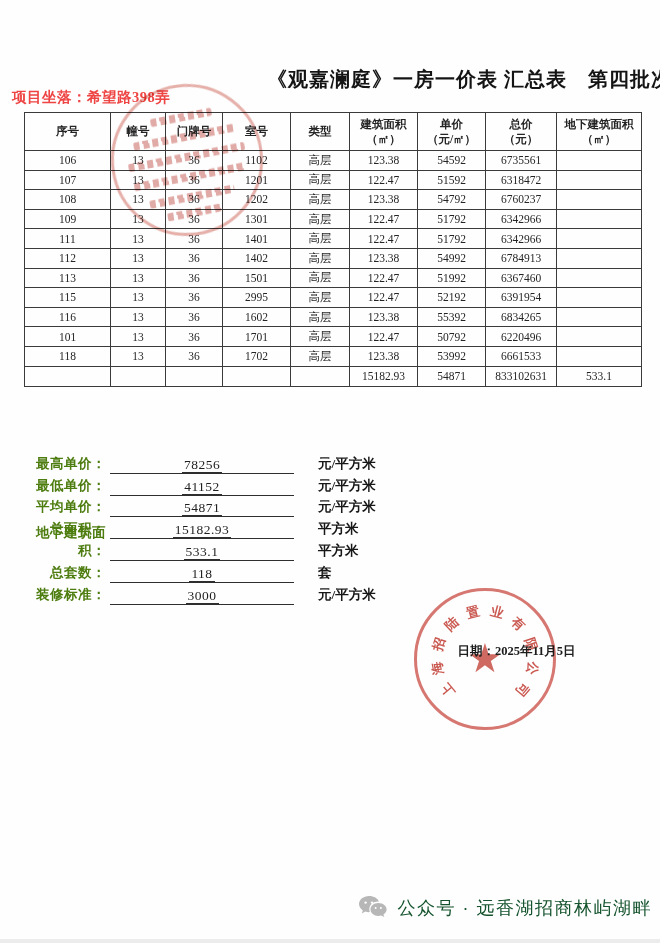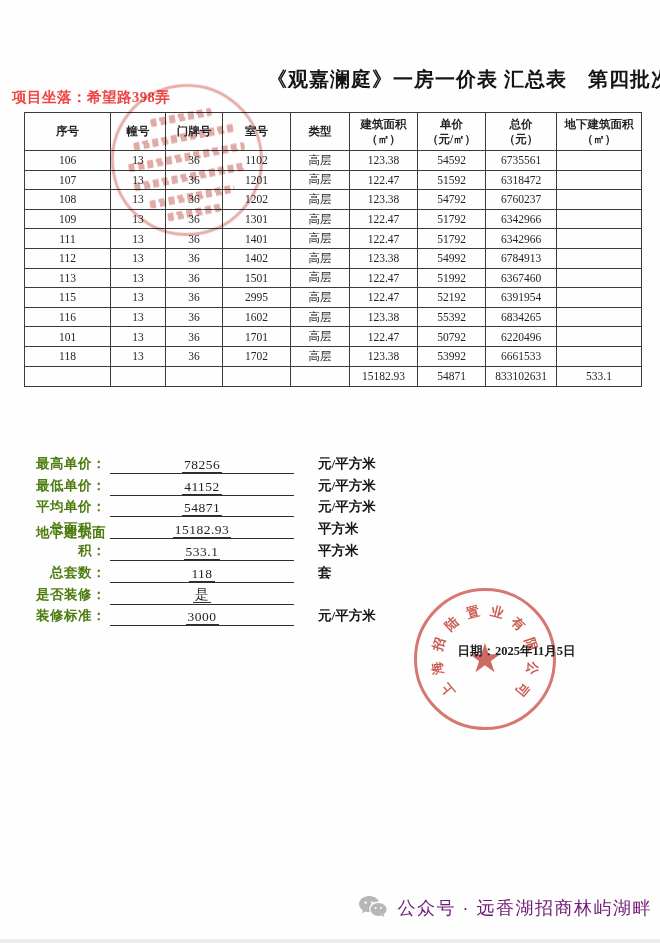--- a/index.html
+++ b/index.html
@@ -79,21 +79,21 @@
     font-family:"DejaVu Sans",sans-serif;
   }
   .arc-ch{
     position:absolute;left:50%;top:50%;font-size:13px;font-weight:bold;
     color:rgba(192,56,46,.88);letter-spacing:0;
   }
 
   
   .footer{
     position:absolute;top:895px;right:8px;display:flex;align-items:center;
-    gap:10px;color:#701a75;z-index:2;
+    gap:10px;color:#14532d;z-index:2;
     font-family:"Liberation Sans","DejaVu Sans",sans-serif;
     font-size:18px;letter-spacing:1.5px;
   }
   .footer svg{display:block;}
   .bottom-strip{
     position:absolute;bottom:0;left:0;width:100%;height:4px;background:#ececec;
   }
 </style>
 </head>
 <body>
@@ -330,27 +330,20 @@
       </div>
 
       <div class="summary-row">
         <div class="s-label">总套数：</div>
         <div class="s-field">
           <span class="s-value">118</span>
         </div>
         <div class="s-unit">套</div>
       </div>
 
-      <div class="summary-row">
-        <div class="s-label">是否装修：</div>
-        <div class="s-field">
-          <span class="s-value">是</span>
-        </div>
-        <div class="s-unit"></div>
-      </div>
 
       <div class="summary-row">
         <div class="s-label">装修标准：</div>
         <div class="s-field">
           <span class="s-value">3000</span>
         </div>
         <div class="s-unit">元/平方米</div>
       </div>
     </div>
 

